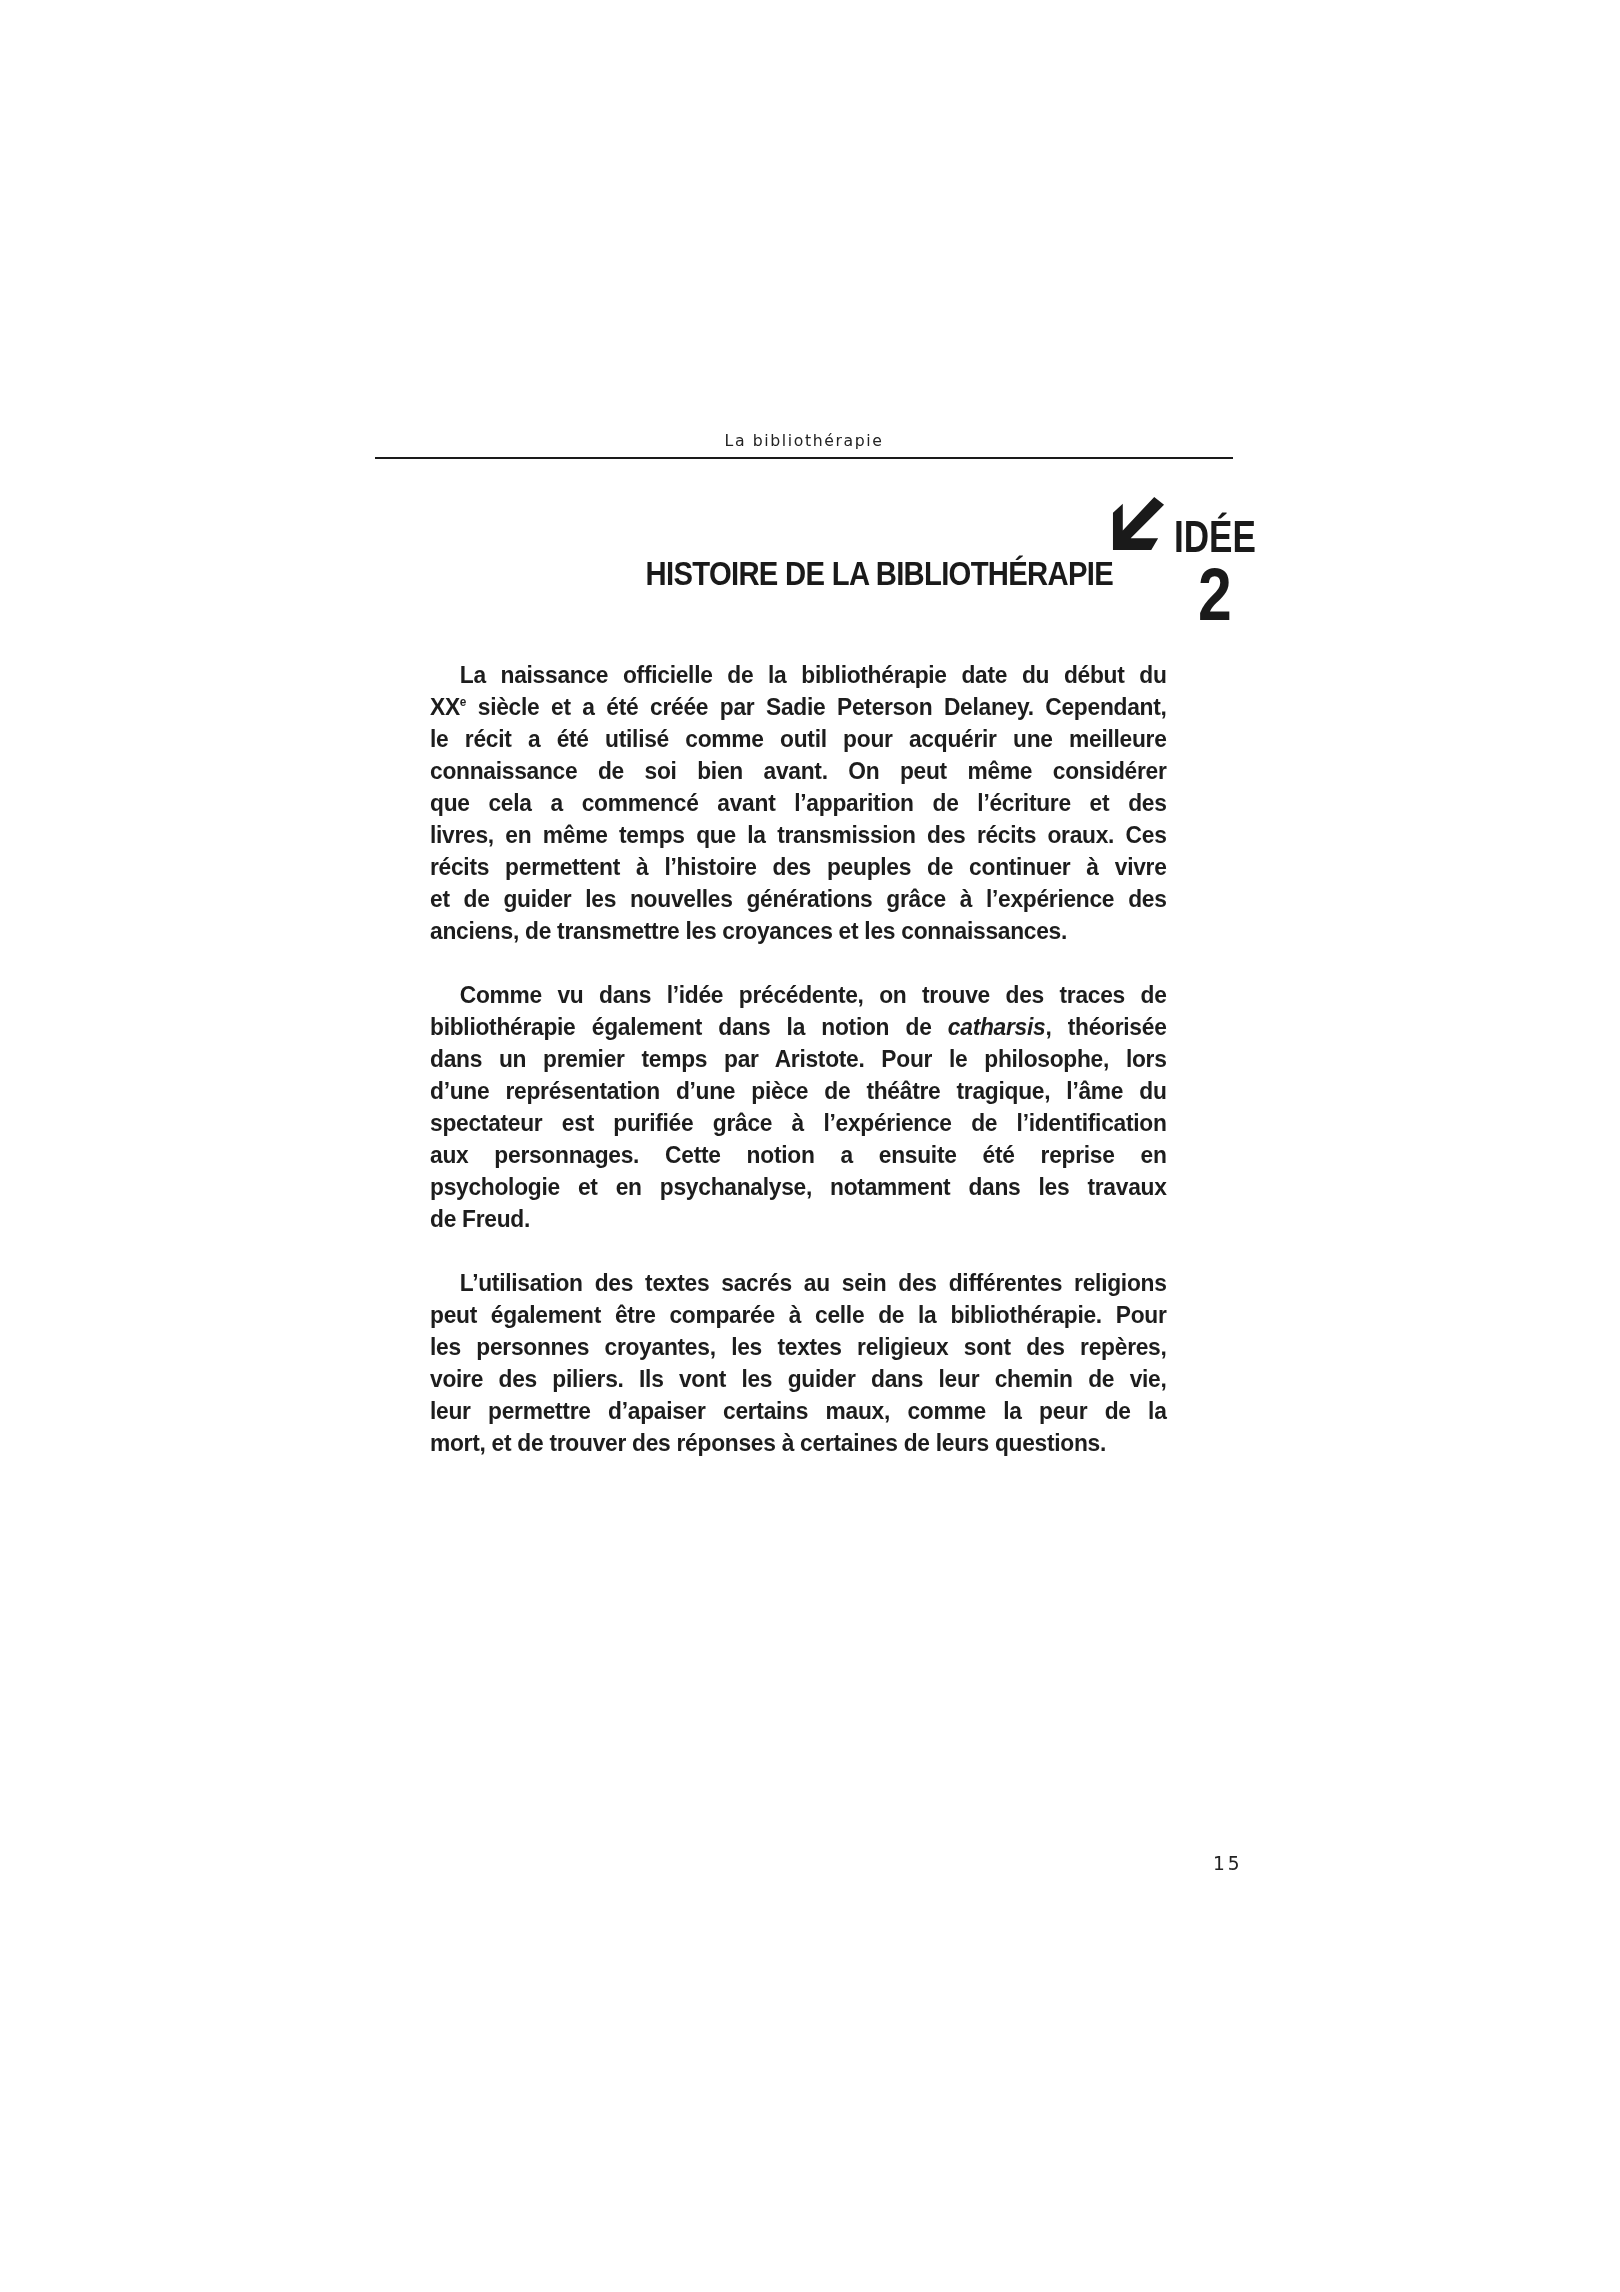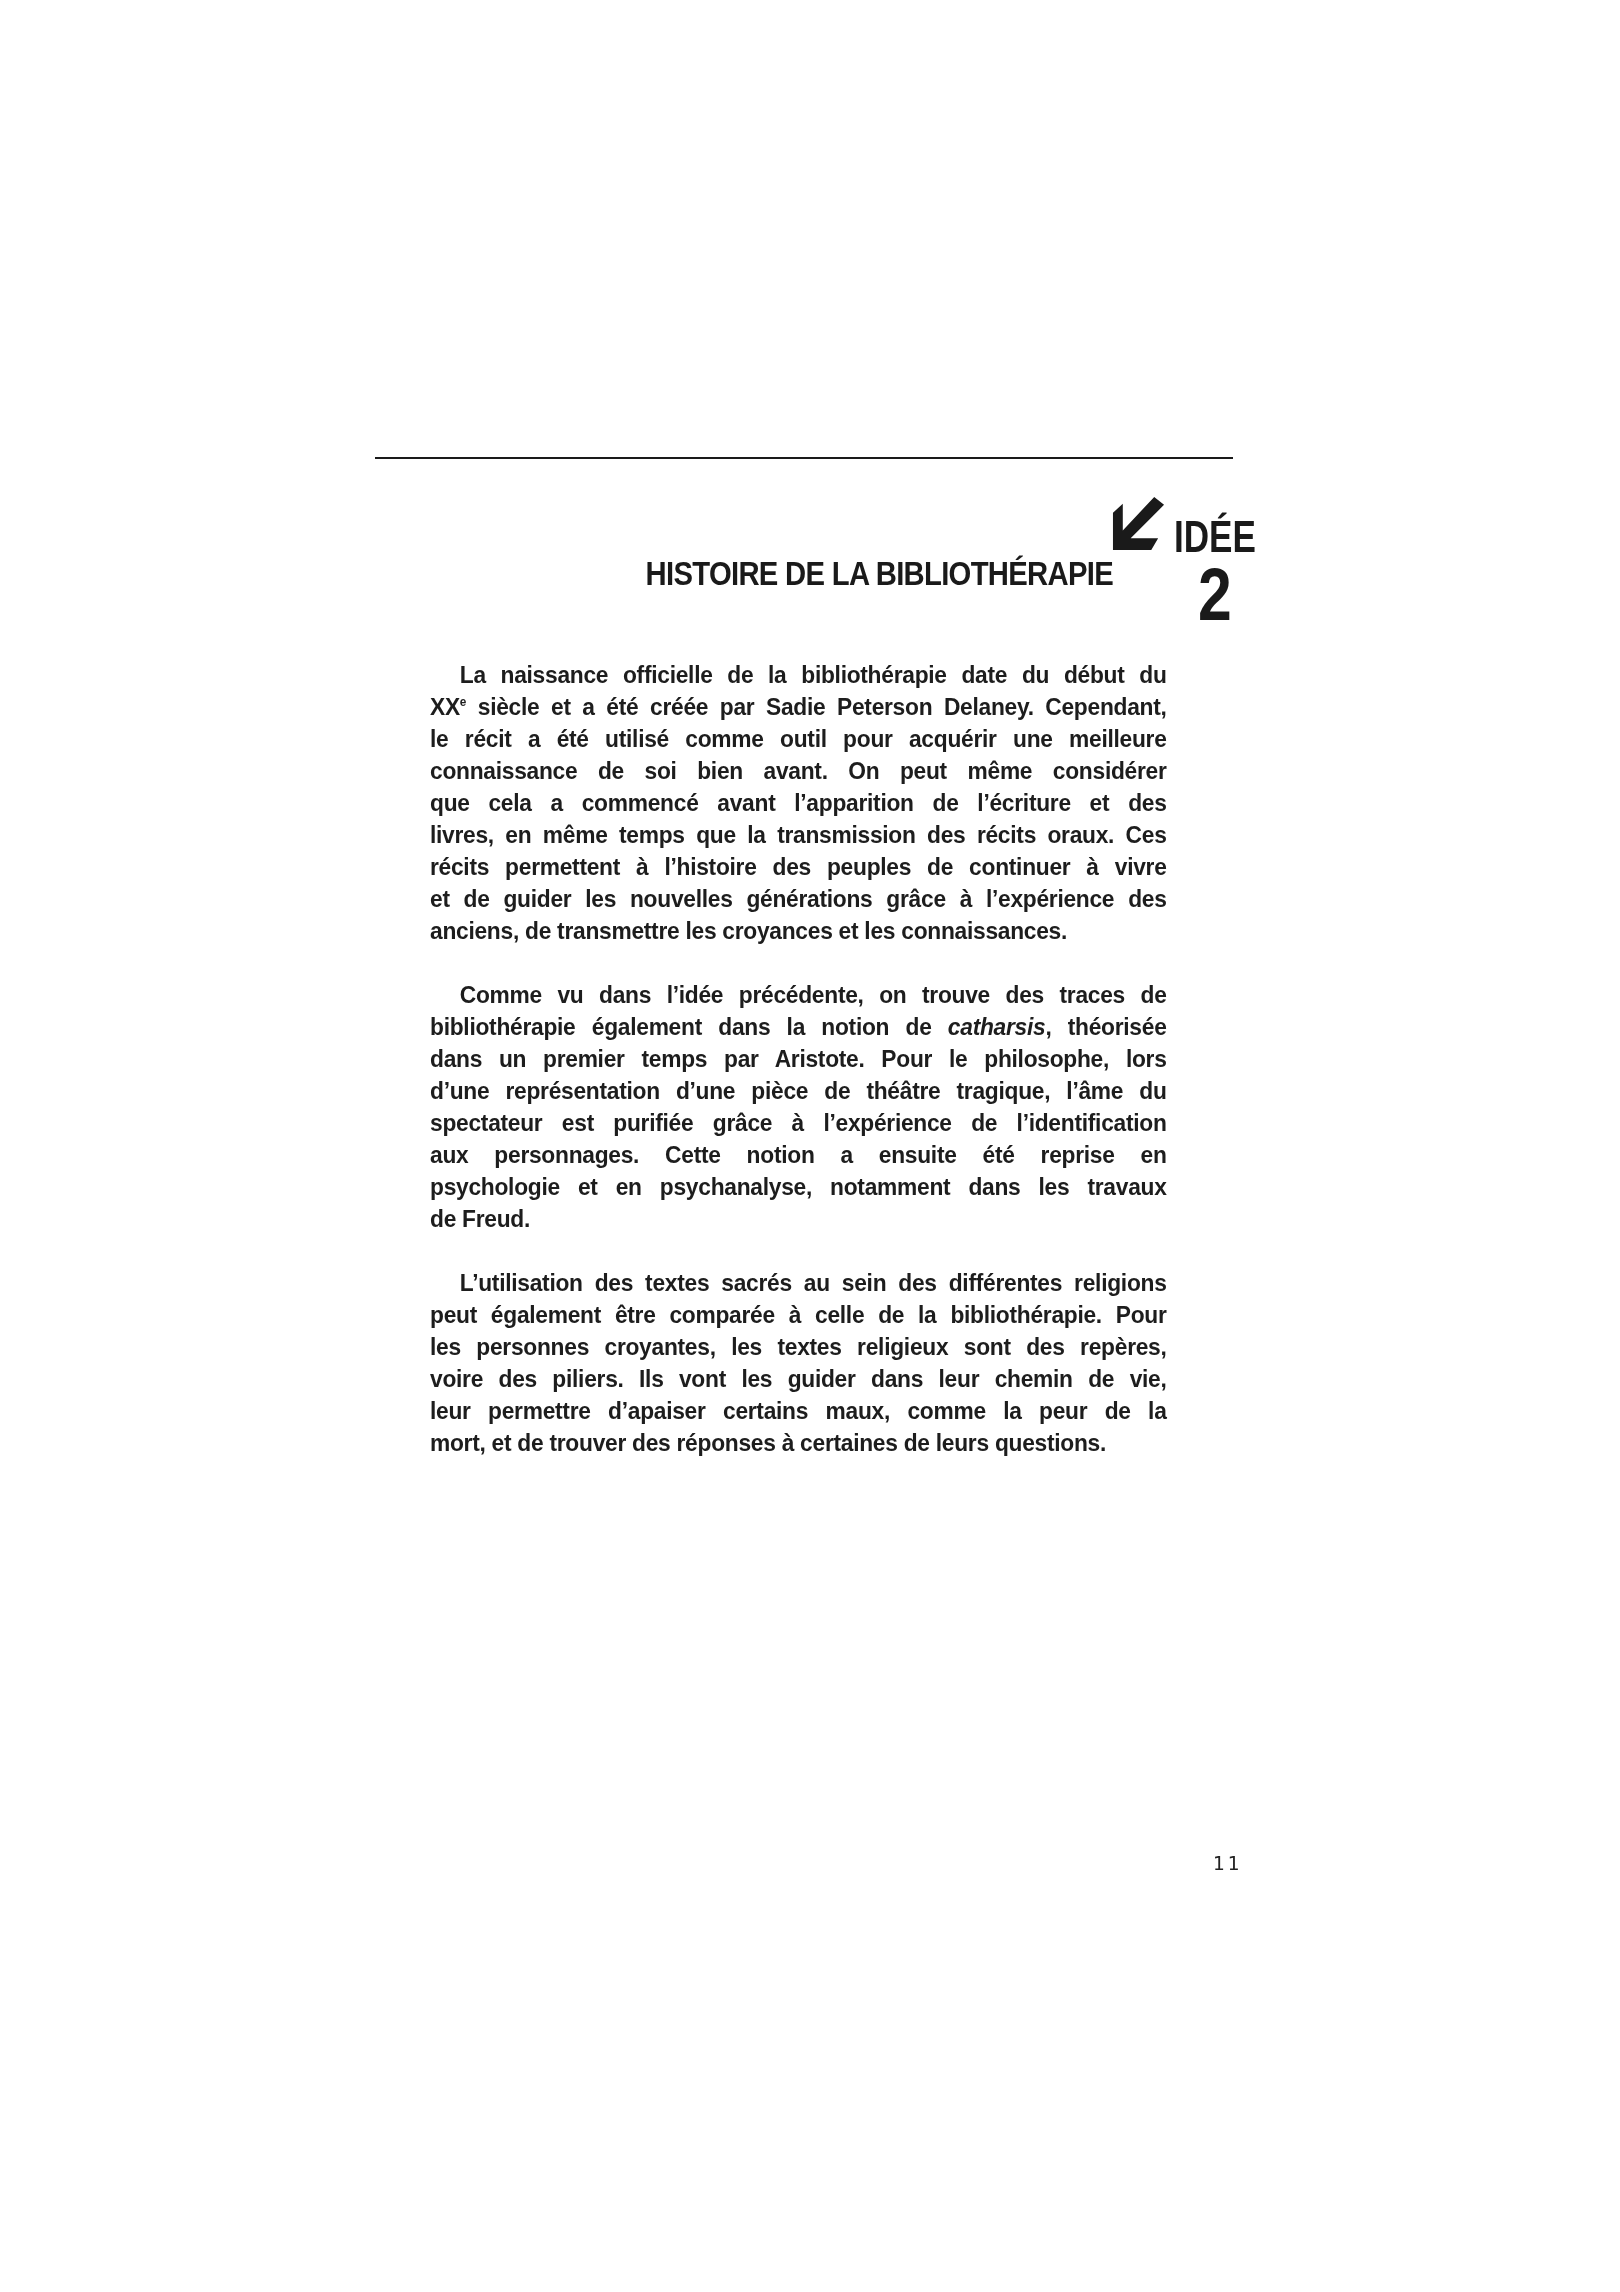--- a/index.html
+++ b/index.html
@@ -47,20 +47,21 @@
   .page-number {
     position: absolute; left: 1213px; top: 1852px; width: 39px;
     font-family: "DejaVu Sans", sans-serif; font-size: 18.6px; letter-spacing: 2.9px; color: #222; line-height: 23.5px;
   }
 </style>
 </head>
 <body>
 
 <div class="page">
 
+  <div class="running-head">La bibliothérapie</div>
   <div class="head-rule"></div>
 
   <div class="chapter-title">HISTOIRE DE LA BIBLIOTHÉRAPIE</div>
 
   <svg class="idea-arrow" viewBox="0 0 56 58">
     <polygon points="44,2 54,10 20,44 48,44 41,56 2,56 2,18 12,9 12,36" fill="#1a1a1a"></polygon>
   </svg>
   <div class="idea-label">IDÉE</div>
   <div class="idea-number">2</div>
 
@@ -93,15 +94,15 @@
       <span class="line first">L’utilisation des textes sacrés au sein des différentes religions</span>
       <span class="line">peut également être comparée à celle de la bibliothérapie. Pour</span>
       <span class="line">les personnes croyantes, les textes religieux sont des repères,</span>
       <span class="line">voire des piliers. Ils vont les guider dans leur chemin de vie,</span>
       <span class="line">leur permettre d’apaiser certains maux, comme la peur de la</span>
       <span class="line last">mort, et de trouver des réponses à certaines de leurs questions.</span>
     </p>
 
   </div>
 
-  <div class="page-number">11</div>
+  <div class="page-number">15</div>
 </div>
 
 
 </body></html>

